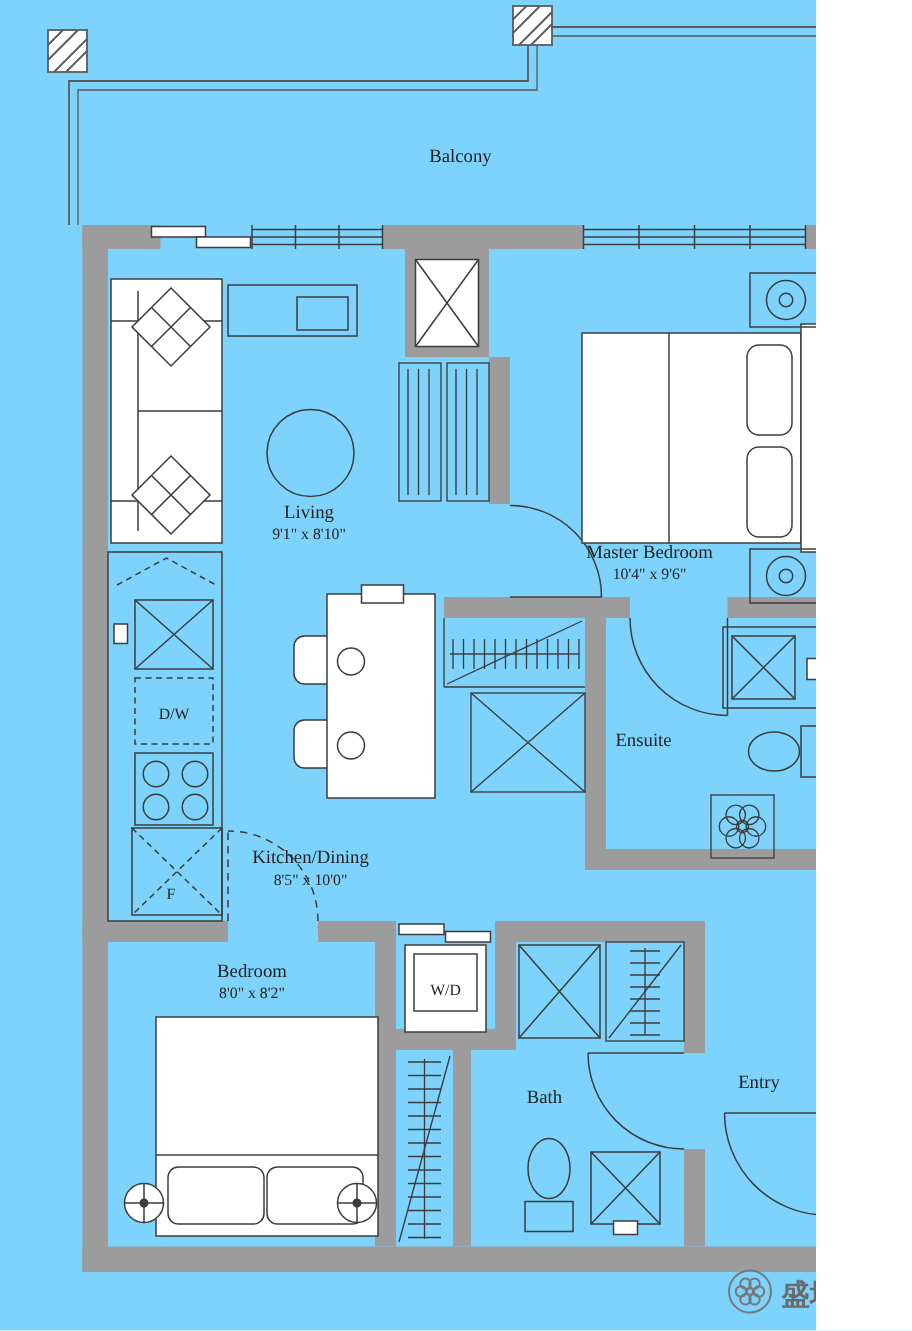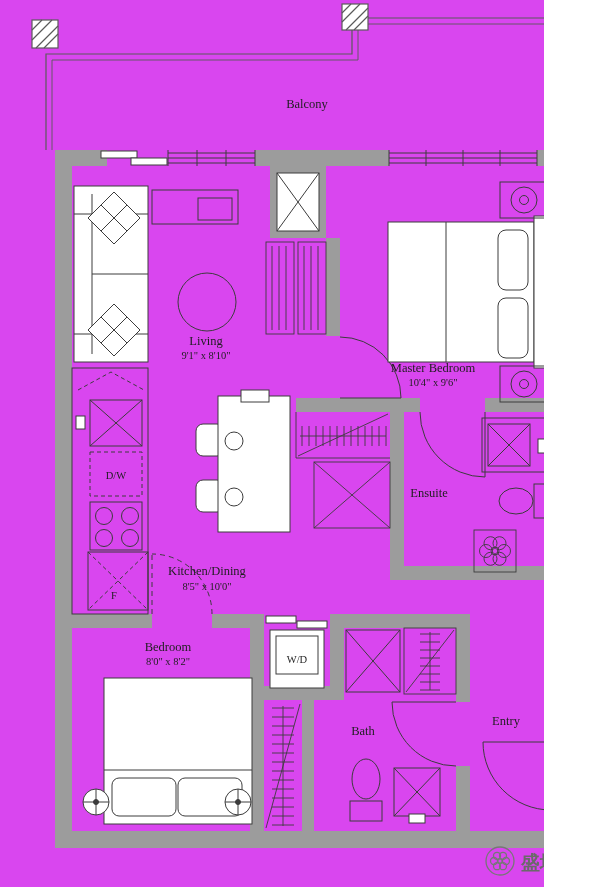--- a/index.html
+++ b/index.html
@@ -1,16 +1,16 @@
 <!DOCTYPE html>
 <html><head>
 <meta charset="utf-8">
 <style>
   html,body{margin:0;padding:0;background:#fff;}
-  .stage{position:relative;width:544px;height:887px;background:#d946ef;overflow:hidden;
+  .stage{position:relative;width:544px;height:887px;background:#7dd3fc;overflow:hidden;
          font-family:"Liberation Serif","DejaVu Serif",serif;}
   svg{position:absolute;left:0;top:0;}
   text{font-family:"Liberation Serif","DejaVu Serif",serif;fill:#1e1e1e;}
   .dims{font-size:10.5px;}
   .room{font-size:12.5px;}
   .appl{font-size:10.5px;}
   .wm{font-family:"Liberation Sans","DejaVu Sans",sans-serif;font-weight:bold;font-size:19px;fill:#6a6a6a;}
 </style>
 </head>
 <body>

